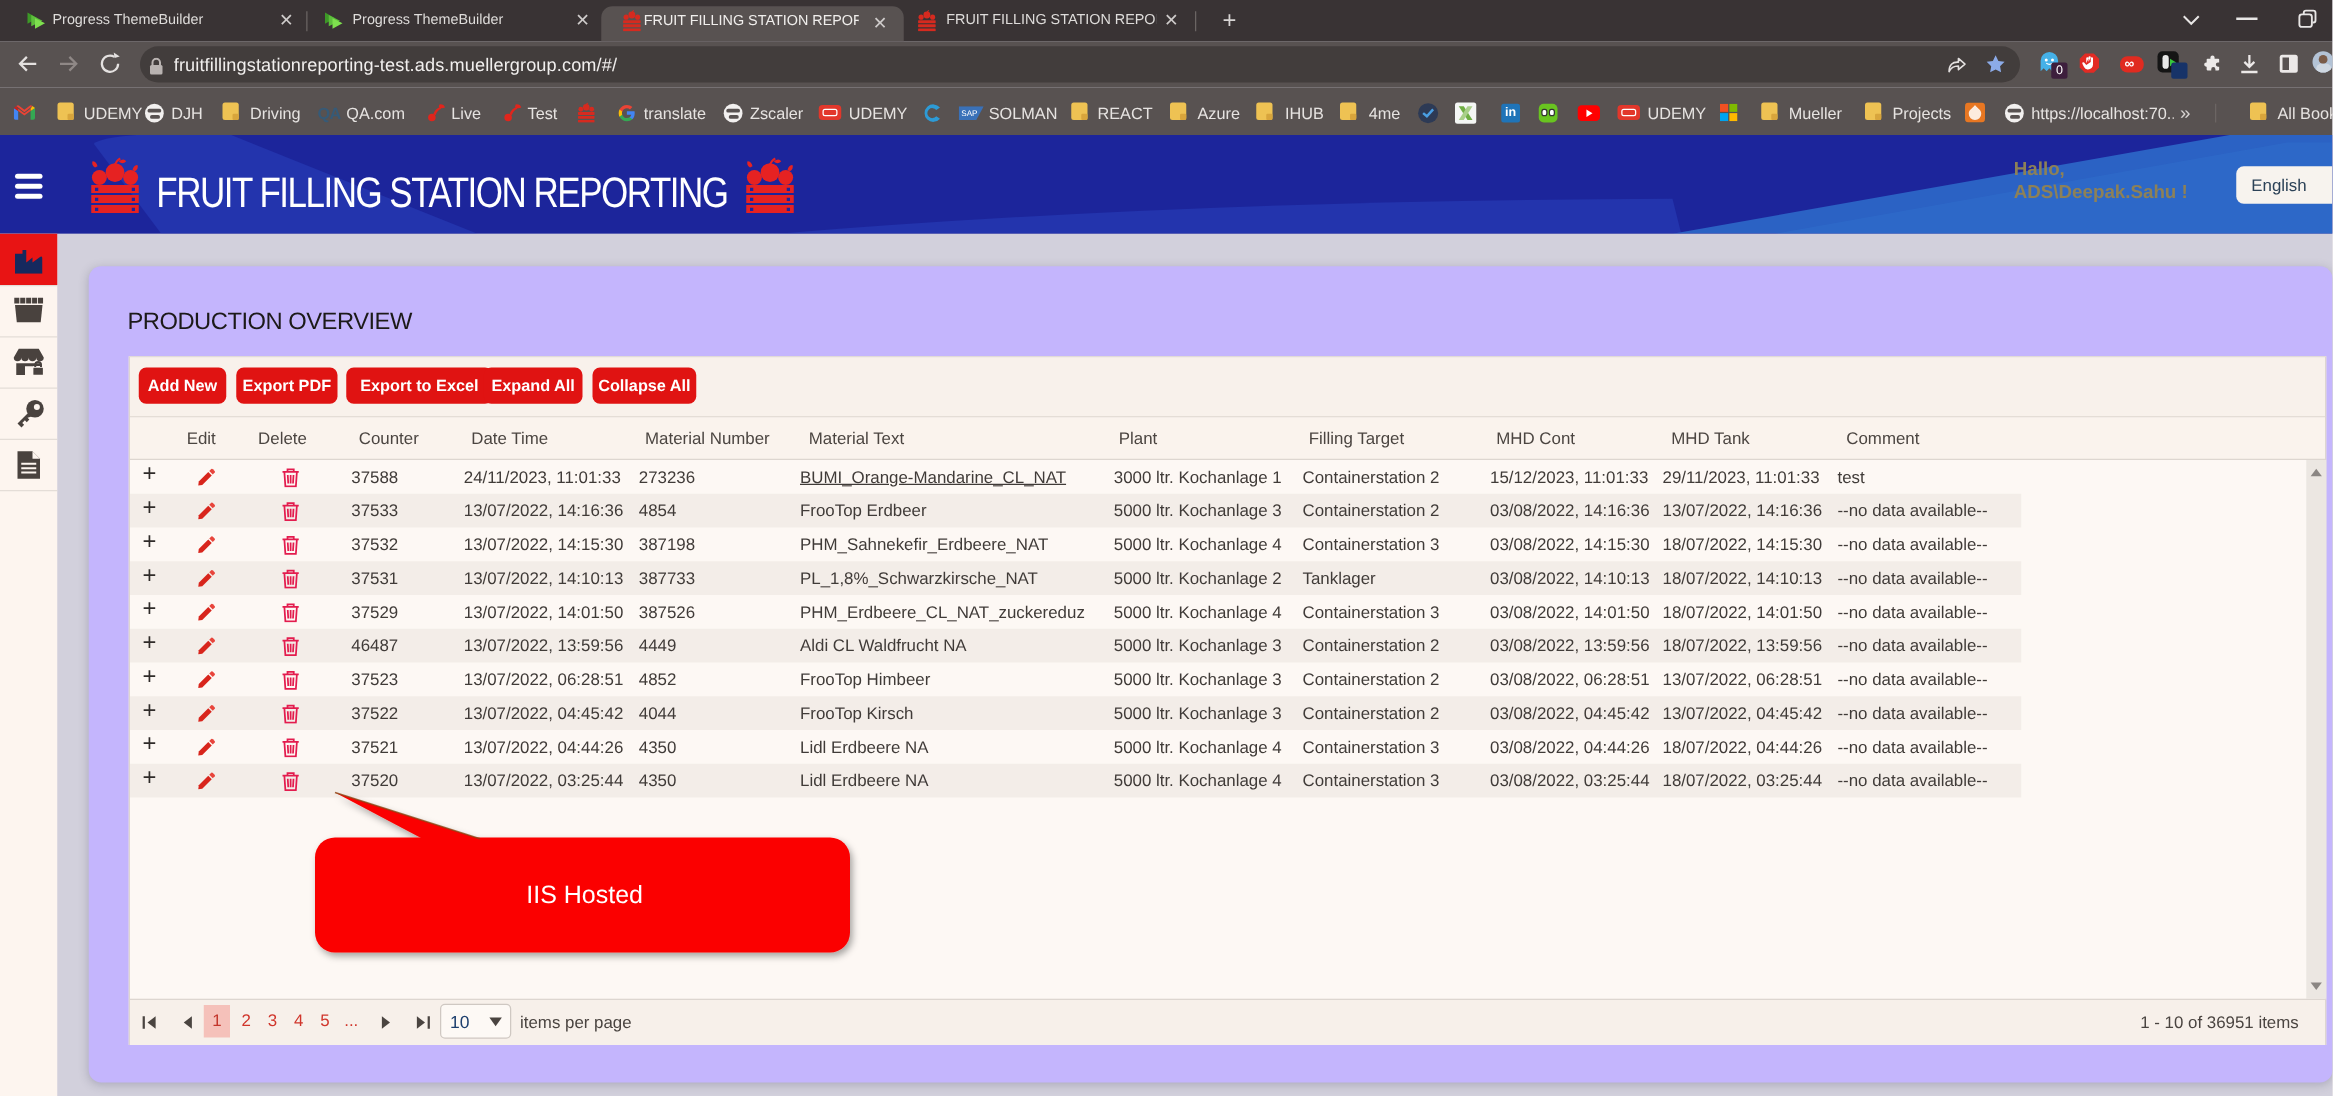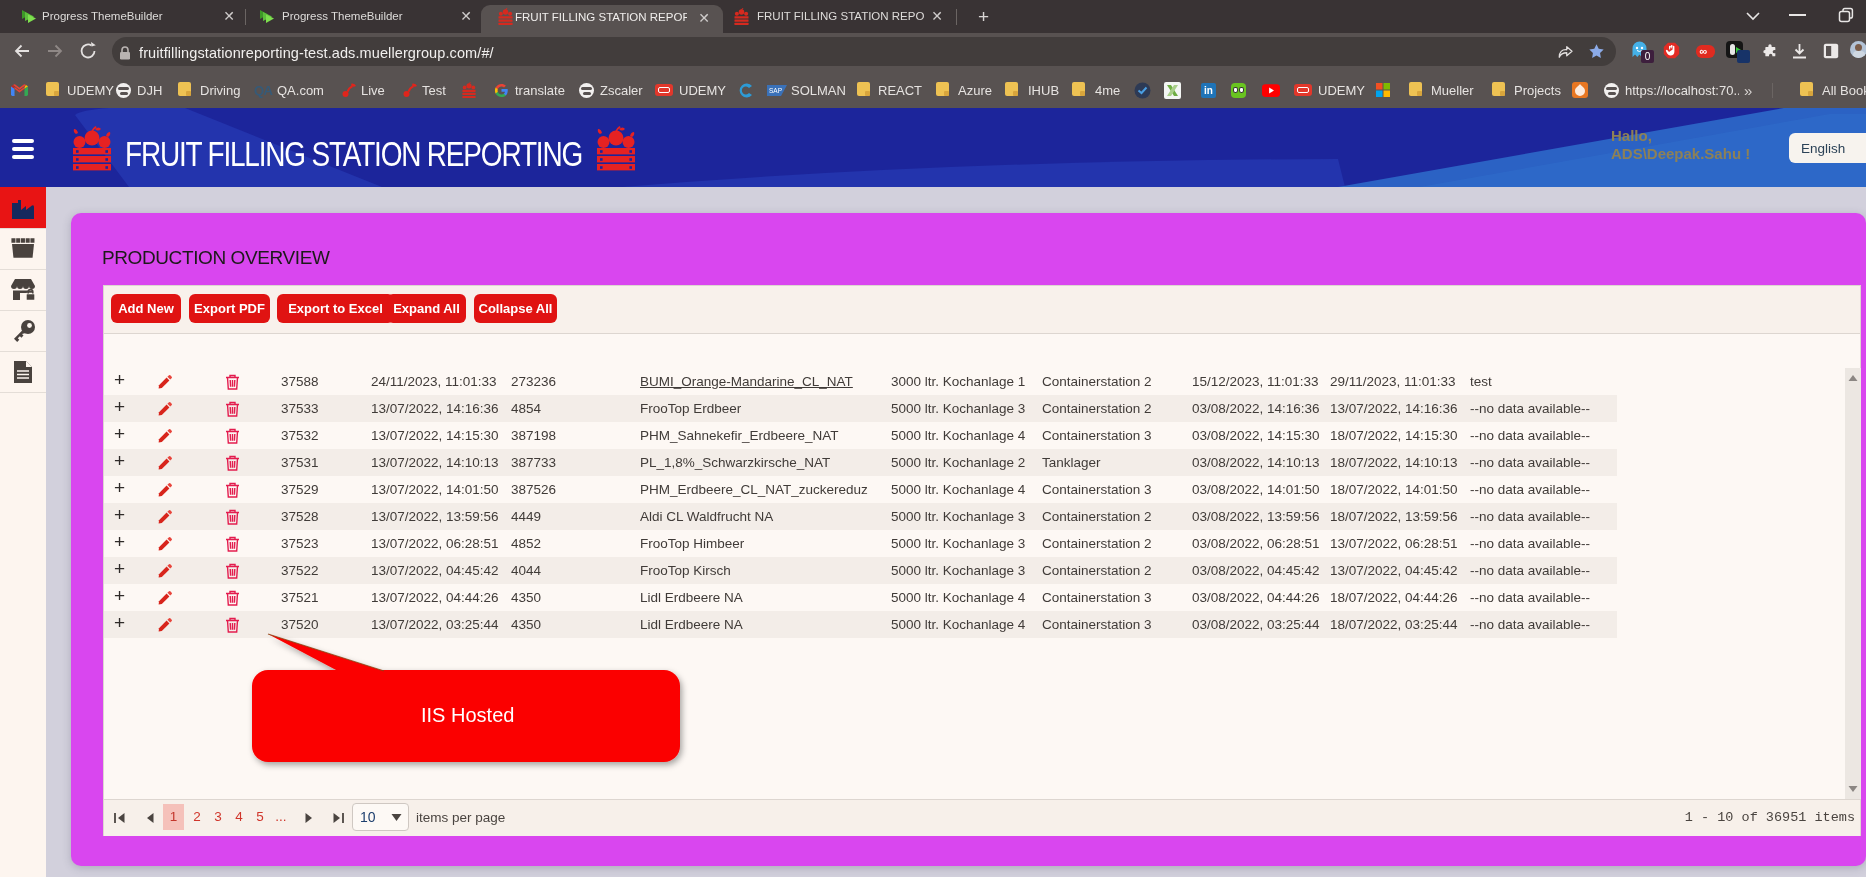--- a/index.html
+++ b/index.html
@@ -21,21 +21,21 @@
   .bmf:after { content:""; position:absolute; right:0; bottom:0; width:5px; height:5px; background:#d8a53c; border-radius:1px; }
   .bmf:before { content:""; display:none; }
   .glb { position:absolute; top:13px; width:15px; height:15px; border-radius:50%; background:#f2f0ef; overflow:hidden; }
   .glb:before { content:""; position:absolute; left:2px; top:3.5px; width:11px; height:3px; border-radius:2px; background:#585251; }
   .glb:after { content:""; position:absolute; left:4px; top:8.5px; width:8px; height:3px; border-radius:2px; background:#585251; }
   
   #apphead { position:absolute; left:0; top:108px; width:1866px; height:79px; background:#1c259b; overflow:hidden; }
   
   #sidebar { position:absolute; left:0; top:187px; width:46px; height:690px; background:#fdf5ef; }
   #main { position:absolute; left:46px; top:187px; width:1820px; height:690px; background:#d2d0dc; }
-  #card { position:absolute; left:25px; top:26px; width:1795px; height:653px; background:#d946ef; border-radius:10px; box-shadow:0 2px 8px rgba(60,60,90,.25); }
+  #card { position:absolute; left:25px; top:26px; width:1795px; height:653px; background:#c4b5fd; border-radius:10px; box-shadow:0 2px 8px rgba(60,60,90,.25); }
   
   #grid { position:absolute; left:32px; top:72px; width:1758px; height:551px; border:1px solid #ddd6d0; background:#fdf8f4; }
   #gtoolbar { position:absolute; left:0; top:0; width:1756px; height:48px; background:#f8f1eb; border-bottom:1px solid #ddd6d0; }
   .rbtn { position:absolute; top:8px; height:29px; background:#e01312; color:#fff; font-size:13px; font-weight:bold; border-radius:6px; text-align:center; line-height:29px; }
   #ghead { position:absolute; left:0; top:48px; width:1756px; height:34px; background:#faf3ed; border-bottom:1px solid #ddd6d0; color:#4b4541; font-size:13.5px; }
   .hc { position:absolute; top:9px; white-space:nowrap; }
   #gbody { position:absolute; left:0; top:82px; width:1756px; height:431px; background:#fdf8f4; }
   .row { position:absolute; left:0; width:1513px; height:27px; font-size:13.5px; color:#403b38; }
   .row.alt { background:#f3ede8; }
   .c { position:absolute; top:6px; white-space:nowrap; }
@@ -408,20 +408,33 @@
   <div id="card">
     <div style="position:absolute;left:31px;top:34px;font-size:19px;letter-spacing:-0.4px;color:#1c1a19;">PRODUCTION OVERVIEW</div>
     <div id="grid">
       <div id="gtoolbar">
         <div class="rbtn" style="left:7px;width:70px;">Add New</div>
         <div class="rbtn" style="left:85px;width:81px;">Export PDF</div>
         <div class="rbtn" style="left:173px;width:117px;">Export to Excel</div>
         <div class="rbtn" style="left:283px;width:79px;">Expand All</div>
         <div class="rbtn" style="left:370px;width:83px;">Collapse All</div>
       </div>
+      <div id="ghead">
+        <div class="hc" style="left:23px;width:68px;text-align:center;">Edit</div>
+        <div class="hc" style="left:88px;width:68px;text-align:center;">Delete</div>
+        <div class="hc" style="left:183px;">Counter</div>
+        <div class="hc" style="left:273px;">Date Time</div>
+        <div class="hc" style="left:412px;">Material Number</div>
+        <div class="hc" style="left:543px;">Material Text</div>
+        <div class="hc" style="left:791px;">Plant</div>
+        <div class="hc" style="left:943px;">Filling Target</div>
+        <div class="hc" style="left:1093px;">MHD Cont</div>
+        <div class="hc" style="left:1233px;">MHD Tank</div>
+        <div class="hc" style="left:1373px;">Comment</div>
+      </div>
       <div id="gbody">
       <div class="row" style="top:0px;">
             <div class="c" style="left:10px;font-size:19px;top:1px;color:#2f2b29;font-weight:500;">+</div>
             <svg class="abs" style="left:53px;top:6px;" width="16" height="16" viewBox="0 0 16 16">
               <path d="M2 11.2 L9.6 3.6 L12.4 6.4 L4.8 14 L1.6 14.4 Z" fill="#d8251c"></path>
               <path d="M10.4 2.8 L12 1.2 Q12.6 0.7 13.3 1.3 L14.7 2.7 Q15.3 3.4 14.8 4 L13.2 5.6 Z" fill="#e8453c"></path>
             </svg>
             <svg class="abs" style="left:121px;top:6px;" width="15" height="16" viewBox="0 0 15 16">
               <path d="M1 3.5 H14 M2.5 3.5 L3.3 15 H11.7 L12.5 3.5 M5 3.5 V1.5 H10 V3.5 M5.2 6 L5.6 12.8 M7.5 6 V12.8 M9.8 6 L9.4 12.8" stroke="#e31c4e" stroke-width="1.4" fill="none"></path>
             </svg>
@@ -513,21 +526,21 @@
           </div>
       <div class="row alt" style="top:135px;">
             <div class="c" style="left:10px;font-size:19px;top:1px;color:#2f2b29;font-weight:500;">+</div>
             <svg class="abs" style="left:53px;top:6px;" width="16" height="16" viewBox="0 0 16 16">
               <path d="M2 11.2 L9.6 3.6 L12.4 6.4 L4.8 14 L1.6 14.4 Z" fill="#d8251c"></path>
               <path d="M10.4 2.8 L12 1.2 Q12.6 0.7 13.3 1.3 L14.7 2.7 Q15.3 3.4 14.8 4 L13.2 5.6 Z" fill="#e8453c"></path>
             </svg>
             <svg class="abs" style="left:121px;top:6px;" width="15" height="16" viewBox="0 0 15 16">
               <path d="M1 3.5 H14 M2.5 3.5 L3.3 15 H11.7 L12.5 3.5 M5 3.5 V1.5 H10 V3.5 M5.2 6 L5.6 12.8 M7.5 6 V12.8 M9.8 6 L9.4 12.8" stroke="#e31c4e" stroke-width="1.4" fill="none"></path>
             </svg>
-            <div class="c" style="left:177px;">37528</div>
+            <div class="c" style="left:177px;">46487</div>
             <div class="c" style="left:267px;">13/07/2022, 13:59:56</div>
             <div class="c" style="left:407px;">4449</div>
             <div class="c" style="left:536px;">Aldi CL Waldfrucht NA</div>
             <div class="c" style="left:787px;">5000 ltr. Kochanlage 3</div>
             <div class="c" style="left:938px;">Containerstation 2</div>
             <div class="c" style="left:1088px;">03/08/2022, 13:59:56</div>
             <div class="c" style="left:1226px;text-align:center;">18/07/2022, 13:59:56</div>
             <div class="c" style="left:1366px;">--no data available--</div>
           </div>
       <div class="row" style="top:162px;">
@@ -635,21 +648,21 @@
         <svg class="abs" style="left:227px;top:11px;" width="14" height="14" viewBox="0 0 14 14">
             <path d="M12 2 V12" stroke="#4a4440" stroke-width="1.8"></path>
             <path d="M2.5 2 L9 7 L2.5 12 Z" fill="#4a4440"></path>
           </svg>
         <div style="position:absolute;left:248px;top:3px;width:57px;height:28px;background:#fdf9f5;border:1px solid #cfc8c2;border-radius:4px;"></div>
         <div style="position:absolute;left:256px;top:9px;font-size:14px;color:#1d3f6e;">10</div>
         <svg class="abs" style="left:287px;top:13px;" width="11" height="9" viewBox="0 0 11 9">
             <path d="M0.5 1 H10.5 L5.5 8 Z" fill="#4a4440"></path>
           </svg>
         <div style="position:absolute;left:312px;top:10px;">items per page</div>
-        <div style="position:absolute;right:5px;top:10px;font-family:Liberation Mono, monospace;">1 - 10 of 36951 items</div>
+        <div style="position:absolute;right:21px;top:10px;">1 - 10 of 36951 items</div>
       </div>
     </div>
   </div>
 </div>
 
 <svg class="abs" style="left:245px;top:625px;" width="450" height="150" viewBox="0 0 450 150">
   <defs>
     <filter id="ds" x="-20%" y="-20%" width="140%" height="140%">
       <feDropShadow dx="2" dy="3" stdDeviation="3" flood-color="#000" flood-opacity="0.35"></feDropShadow>
     </filter>

